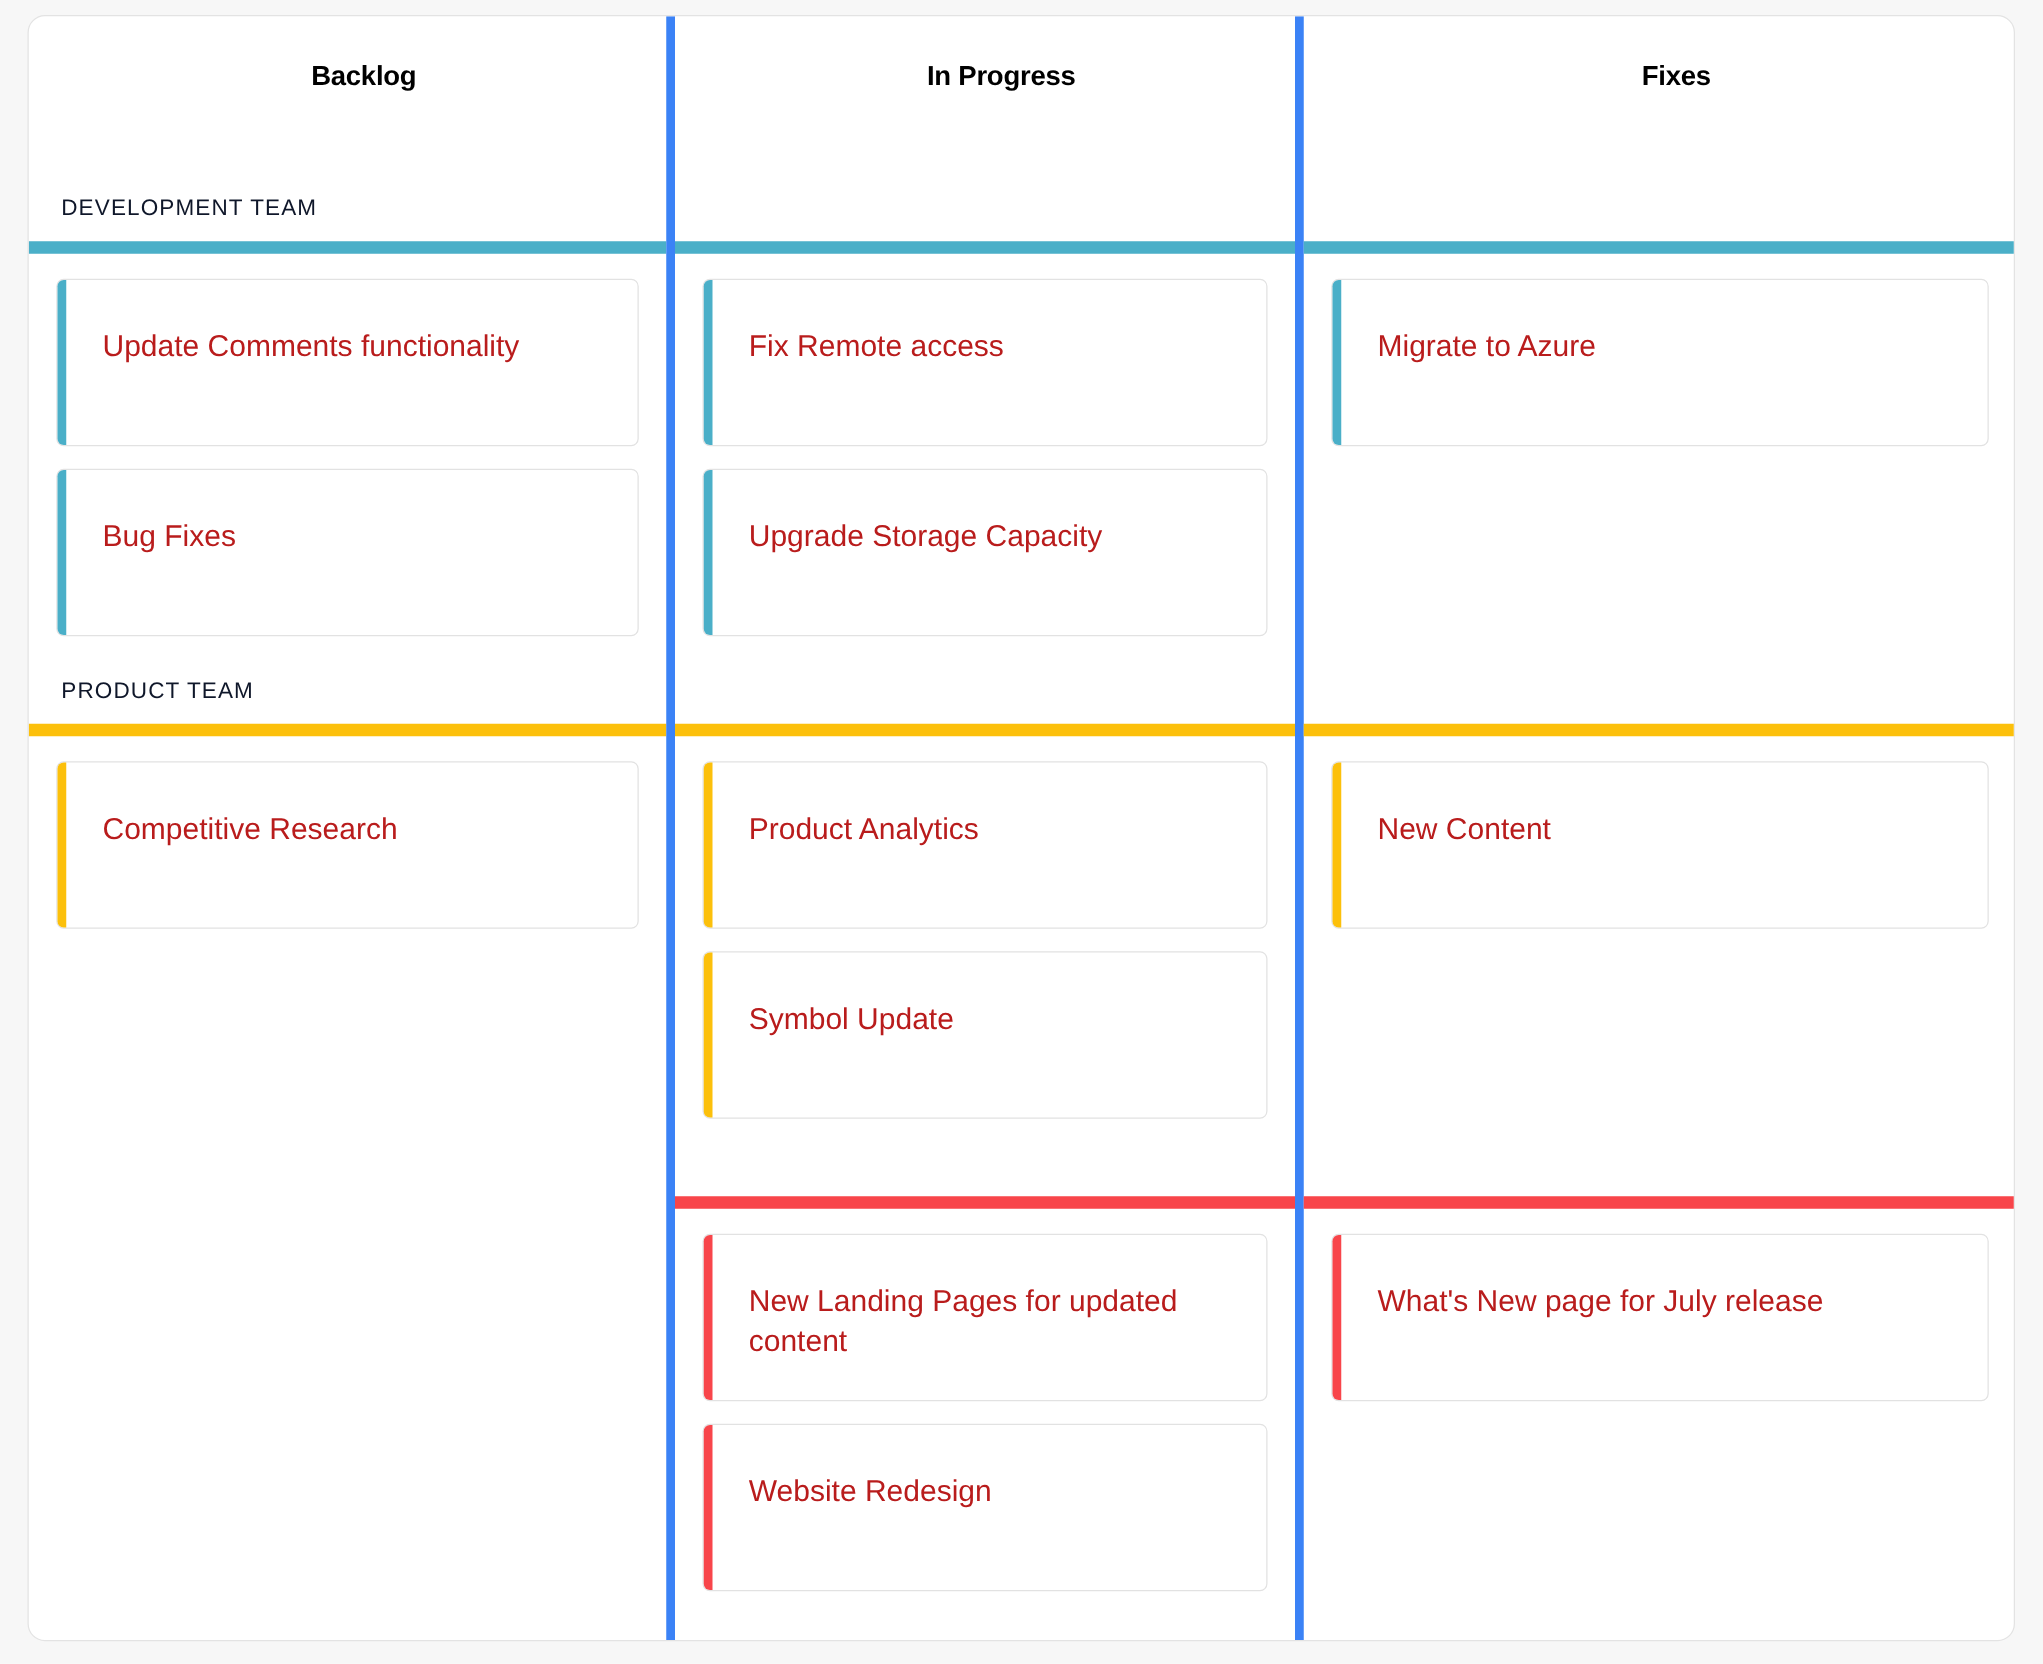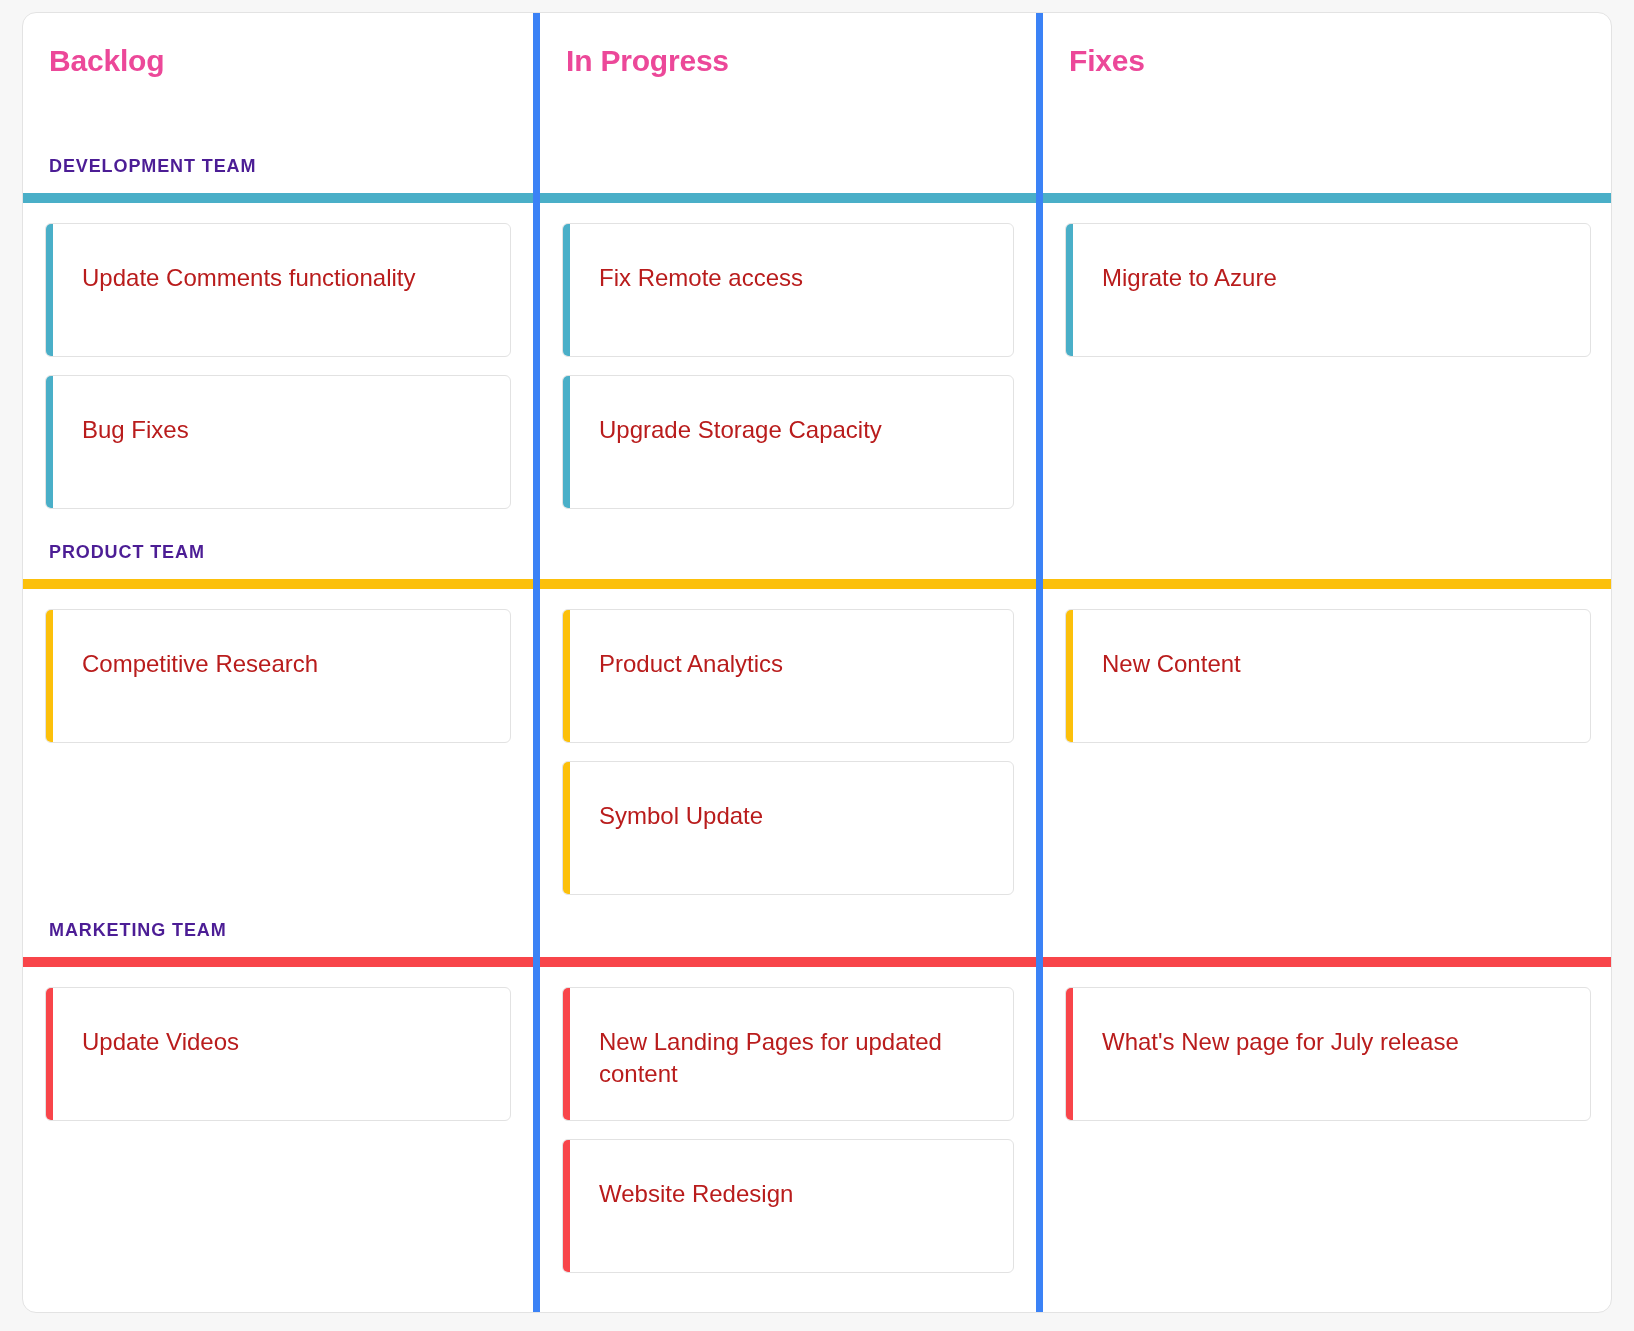--- a/index.html
+++ b/index.html
@@ -39,34 +39,35 @@
   .column + .column { border-left: 7px solid #3b82f6; }
 
   
   .col-header {
     height: 134px;
     padding: 30px 0 0 26px;
     position: relative;
   }
 
   .col-title {
-    font-size: 30px;
+    font-size: 22px;
     font-weight: bold;
-    color: #ec4899;
+    color: #000000;
     letter-spacing: -0.2px;
     line-height: 36px;
+    text-align: center;
   }
 
   
   .lane { position: relative; }
 
   .lane-label {
     font-size: 18px;
-    font-weight: bold;
-    color: #4c1d95;
+    font-weight: normal;
+    color: #0f172a;
     letter-spacing: 0.9px;
     text-transform: uppercase;
     line-height: 22px;
     padding-left: 26px;
   }
 
   .lane-label.empty { visibility: hidden; }
 
   .lane-bar {
     height: 10px;
@@ -149,29 +150,20 @@
       <div class="lane lane-product">
         <div class="lane-label">PRODUCT TEAM</div>
         <div class="lane-bar" style="background:#FCC00B"></div>
         <div class="lane-body">
           <div class="card accent-yellow">
             <div class="card-text">Competitive Research</div>
           </div>
         </div>
       </div>
 
-      <div class="lane lane-marketing">
-        <div class="lane-label">MARKETING TEAM</div>
-        <div class="lane-bar" style="background:#F8454A"></div>
-        <div class="lane-body">
-          <div class="card accent-red">
-            <div class="card-text">Update Videos</div>
-          </div>
-        </div>
-      </div>
     </div>
 
     <div class="column">
       <div class="col-header">
         <div class="col-title">In Progress</div>
       </div>
 
       <div class="lane lane-dev">
         <div class="lane-label empty">DEVELOPMENT TEAM</div>
         <div class="lane-bar" style="background:#4AAFC8"></div>

